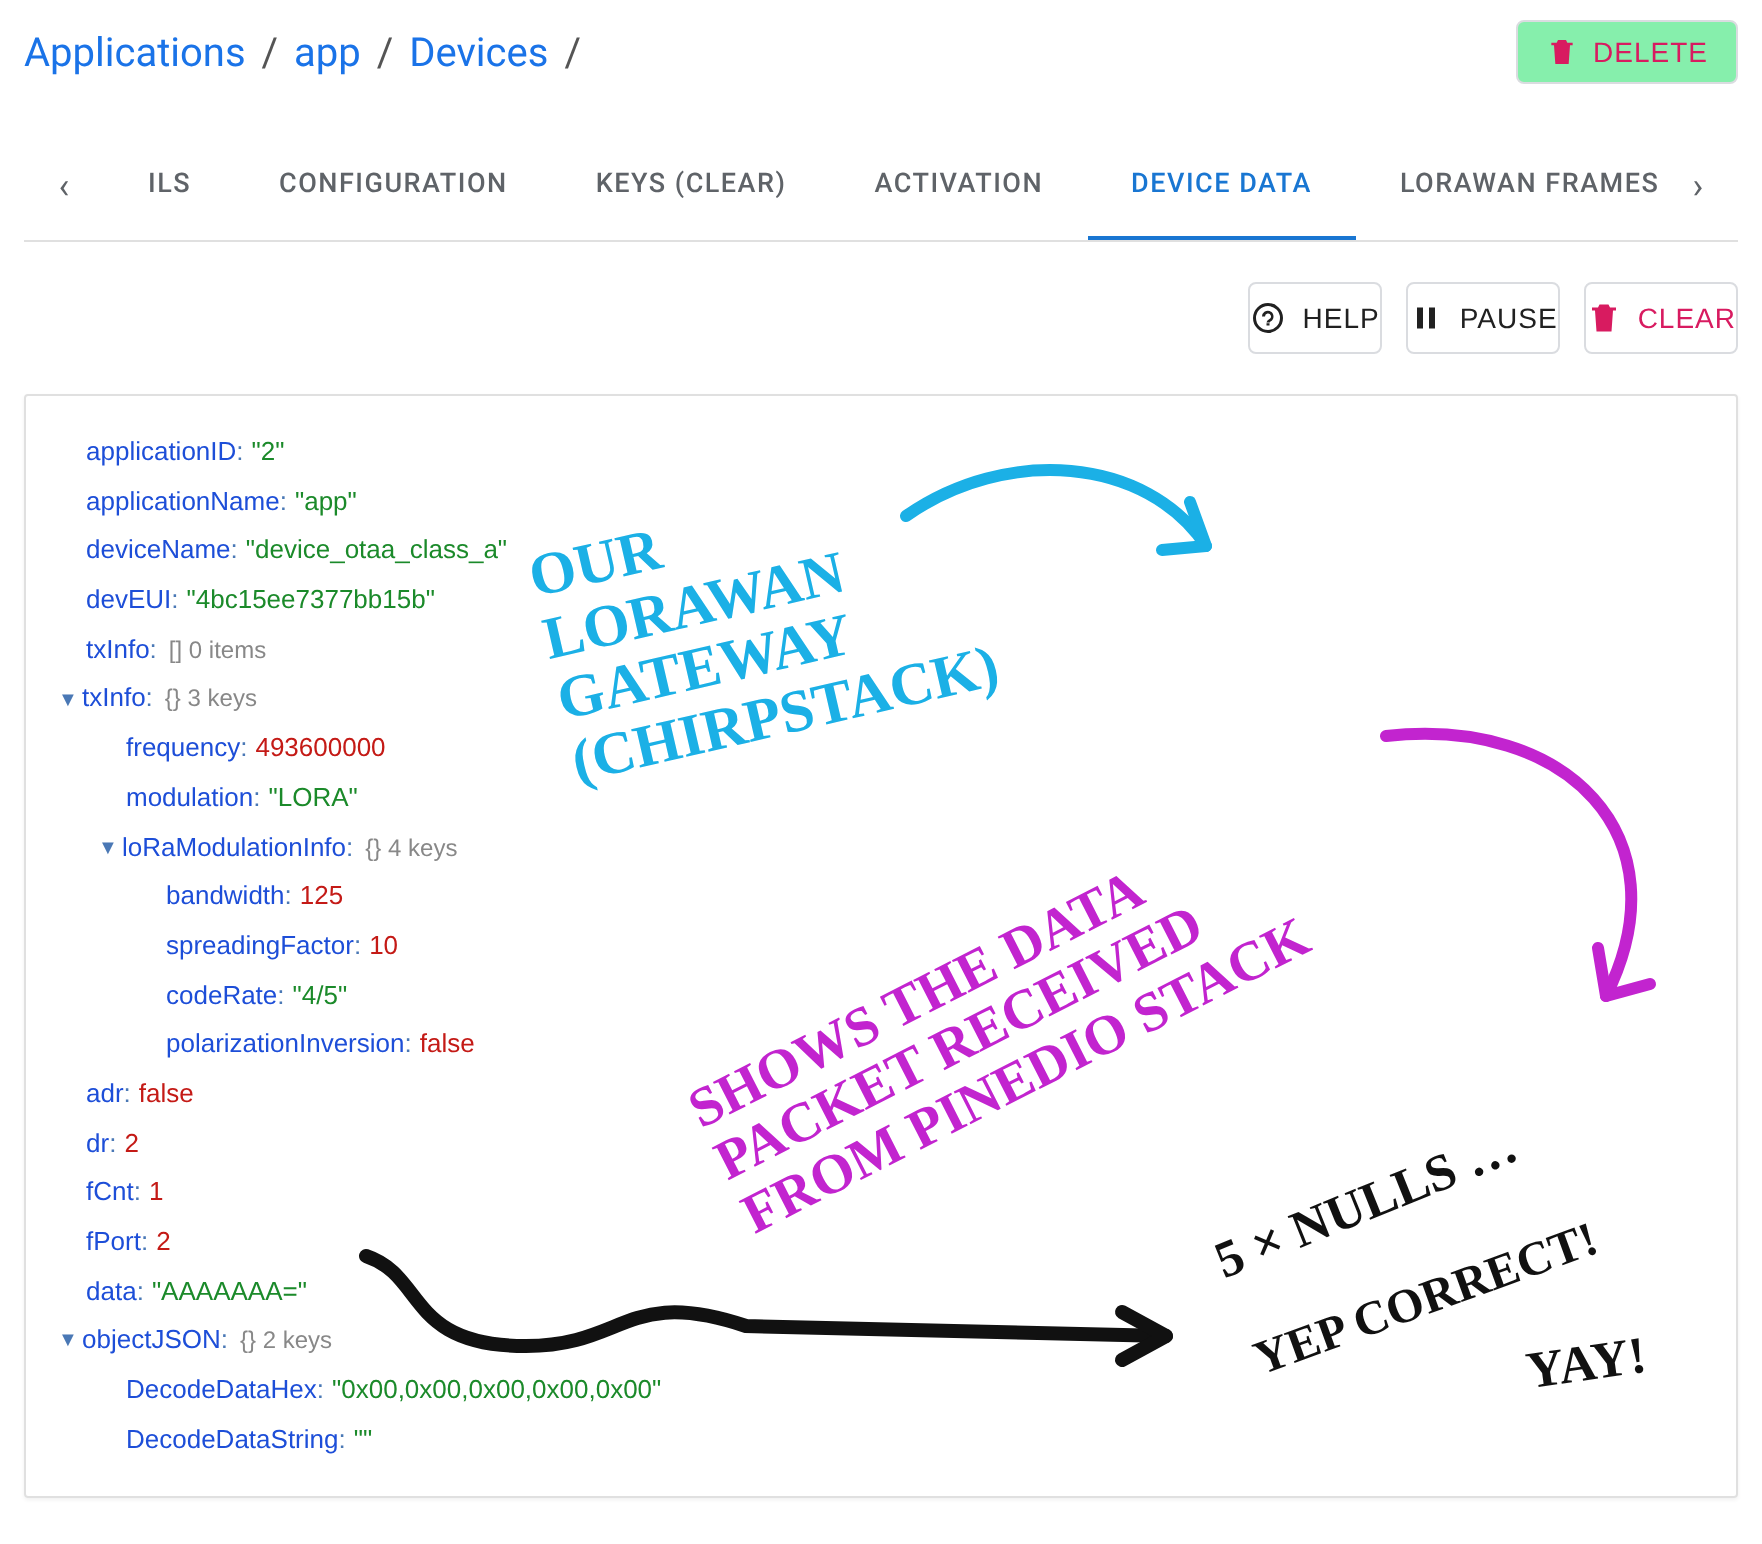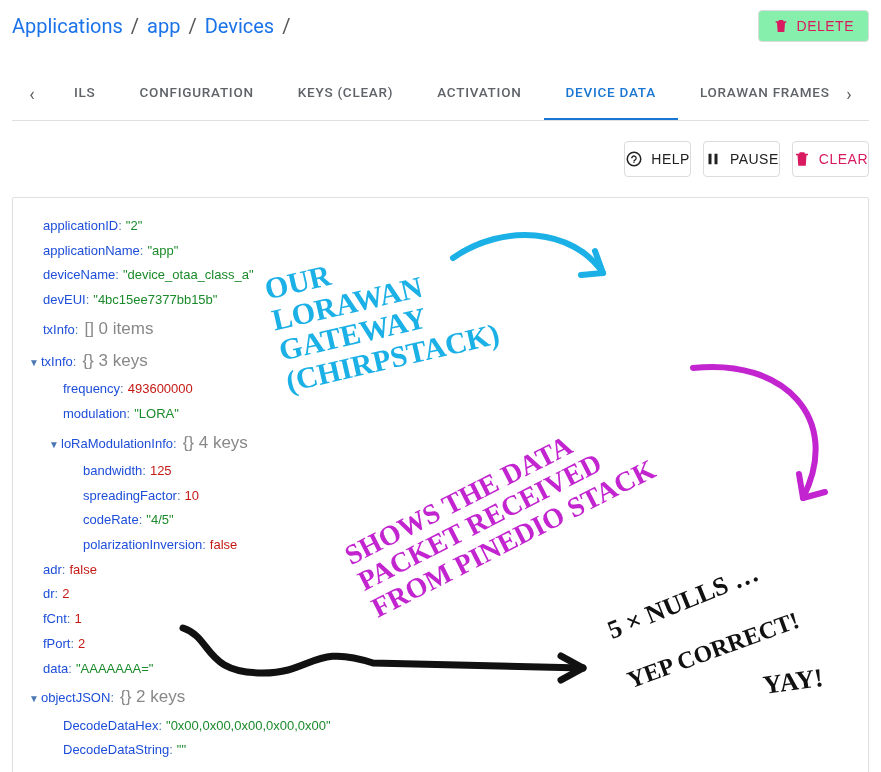--- a/index.html
+++ b/index.html
@@ -68,21 +68,21 @@
   .tree .row { white-space: nowrap; }
   .indent-1 { padding-left: 0; }
   .indent-2 { padding-left: 20px; }
   .indent-3 { padding-left: 40px; }
   .caret { display: inline-block; width: 12px; margin-left: -14px; color: #4a78b5; font-size: 10px; vertical-align: middle; }
   .key { color: #1d4ed8; }
   .colon { color: #4a78b5; margin-right: 4px; }
   .str { color: #1b8a2a; }
   .num { color: #c41a16; }
   .bool { color: #c41a16; }
-  .meta { color: #888; font-size: 17px; margin-left: 2px; }
+  .meta { color: #888; font-size: 12px; margin-left: 2px; }
 
   
   .annot {
     position: absolute; font-family: "Comic Sans MS", "Marker Felt", cursive;
     font-weight: 700; line-height: 1.05; transform-origin: center;
     pointer-events: none; white-space: pre;
   }
   .annot.cyan   { color: #1bb0e6; font-size: 30px; transform: rotate(-13deg); }
   .annot.magenta{ color: #c224cf; font-size: 28px; transform: rotate(-27deg); }
   .annot.black1 { color: #111;    font-size: 26px; transform: rotate(-22deg); }

